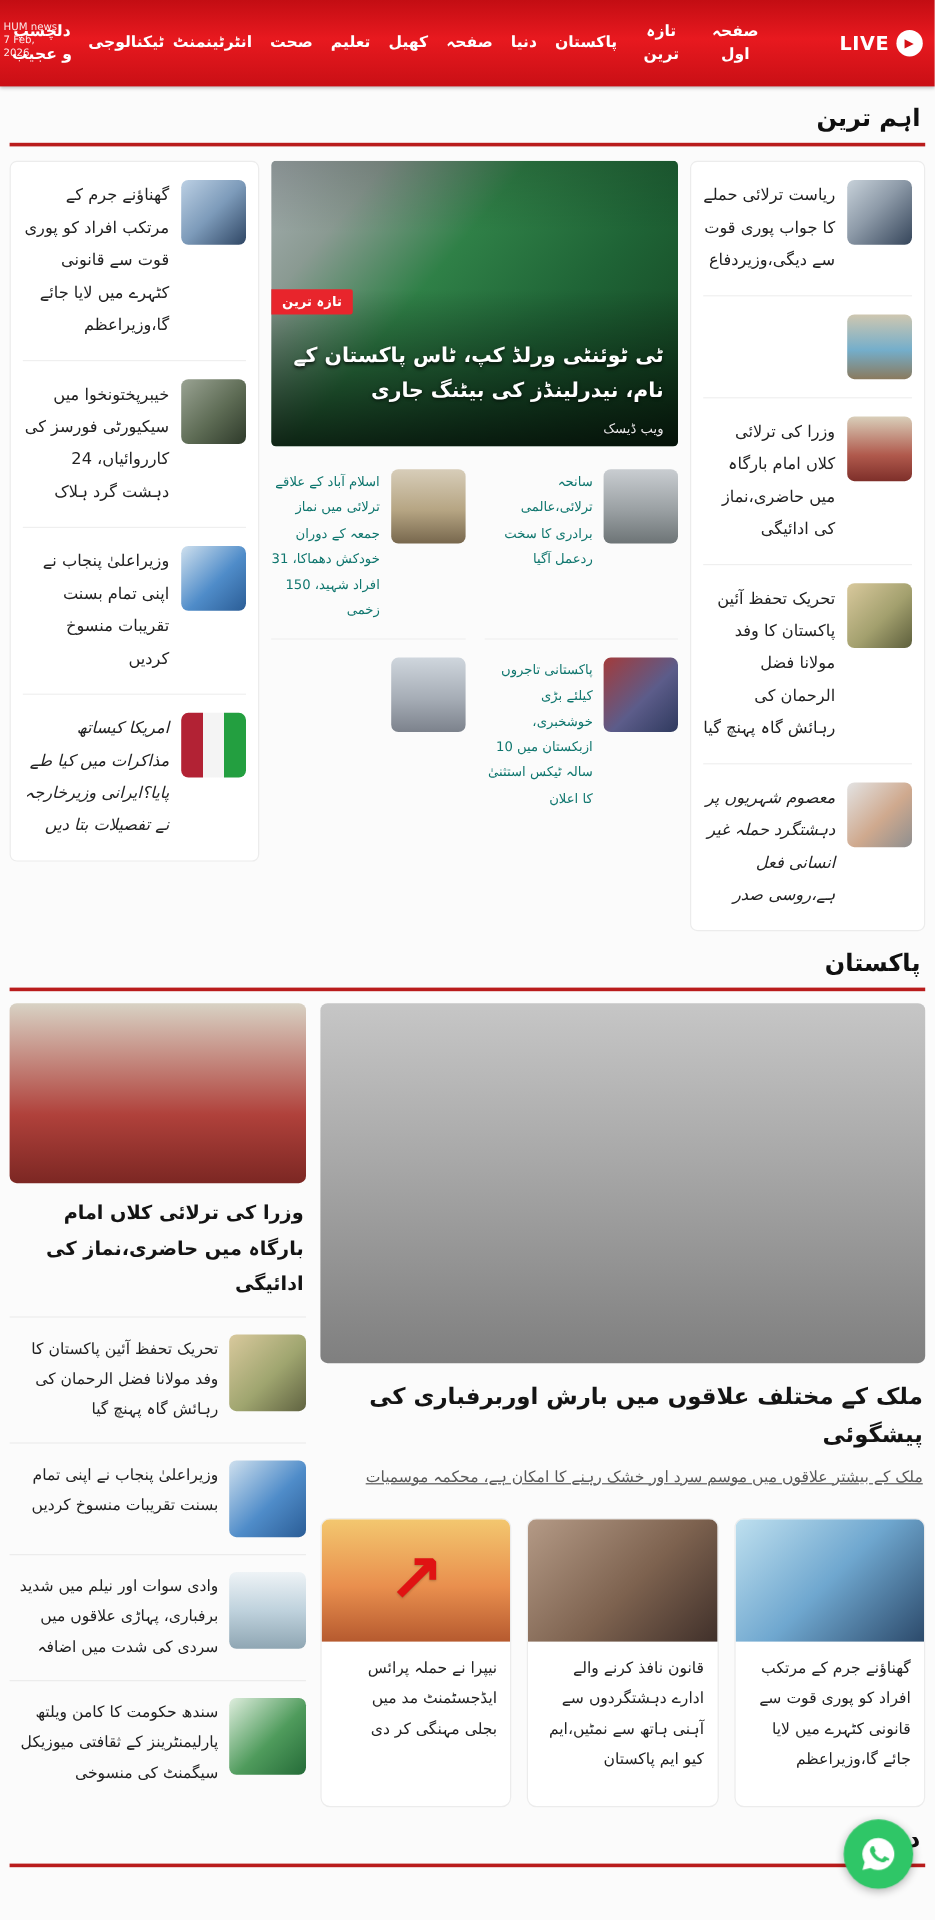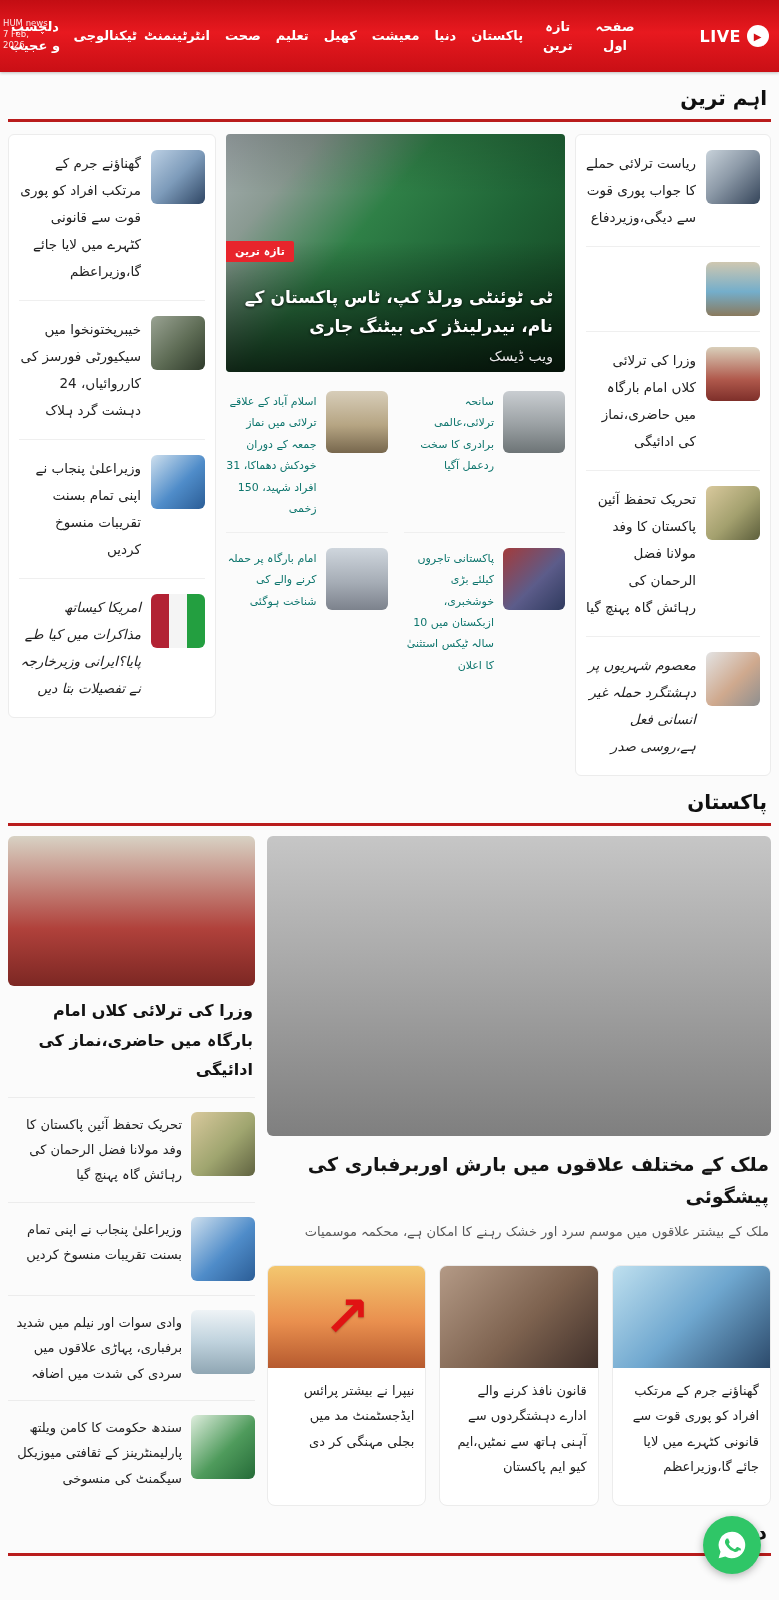--- a/index.html
+++ b/index.html
@@ -72,35 +72,35 @@
     background:#e8252c; color:#fff; font-size:11px; font-weight:bold;
     padding:4px 9px; border-radius:0 2px 2px 0;
   }
   .featured .f-title {
     position:absolute; right:12px; left:12px; bottom:30px; z-index:2;
     color:#fff; font-size:17px; font-weight:bold; line-height:1.75;
     text-shadow:0 1px 3px rgba(0,0,0,.8);
   }
   .featured .f-byline {
     position:absolute; right:12px; bottom:8px; z-index:2;
-    color:#e9e9e9; font-size:14px; text-shadow:0 1px 2px rgba(0,0,0,.8);
+    color:#e9e9e9; font-size:11px; text-shadow:0 1px 2px rgba(0,0,0,.8);
   }
   .mini-grid { display:grid; grid-template-columns:1fr 1fr; column-gap:16px; margin-top:4px; }
   .mini-item {
     display:flex; gap:9px; padding:15px 0 12px; cursor:pointer; align-items:flex-start;
     border-bottom:1px solid #efefef;
   }
   .mini-item:nth-child(3), .mini-item:nth-child(4) { border-bottom:none; }
   .mini-thumb { width:62px; height:62px; border-radius:6px; flex-shrink:0; background-size:cover; }
   .mini-title { font-size:11px; line-height:1.95; color:#0f766e; }
   
   .two-col { display:grid; grid-template-columns:1fr 247px; gap:12px; margin-top:10px; align-items:start; }
   .lead-photo { width:100%; height:300px; border-radius:6px; background-size:cover; }
   .lead-title { font-size:19px; font-weight:bold; margin:12px 2px 7px; line-height:1.7; color:#141414; }
-  .lead-sub { font-size:13px; color:#585858; line-height:1.8; margin:0 2px; }
+  .lead-sub { font-size:13px; color:#585858; line-height:1.8; margin:0 2px;text-decoration:underline; }
   .side-lead-photo { width:100%; height:150px; border-radius:6px; background-size:cover; }
   .side-lead-title { font-size:16px; font-weight:bold; line-height:1.85; margin:10px 2px 12px; color:#141414; }
   .side-item {
     display:flex; gap:9px; padding:14px 0; border-top:1px solid #ececec;
     cursor:pointer; align-items:flex-start;
   }
   .side-thumb { width:64px; height:64px; border-radius:6px; flex-shrink:0; background-size:cover; }
   .side-title { font-size:13px; line-height:1.95; color:#222; }
   .cards-row { display:grid; grid-template-columns:1fr 1fr 1fr; gap:13px; margin-top:22px; }
   .story-card {
@@ -153,21 +153,21 @@
 7 Feb,
 2026</div>
   <div class="live-btn">
     <span class="play">▶</span>
     <span class="live-label">LIVE</span>
   </div>
   <div class="nav-item">صفحہ اول</div>
   <div class="nav-item">تازہ ترین</div>
   <div class="nav-item">پاکستان</div>
   <div class="nav-item">دنیا</div>
-  <div class="nav-item">معیشت</div>
+  <div class="nav-item">صفحہ</div>
   <div class="nav-item">کھیل</div>
   <div class="nav-item">تعلیم</div>
   <div class="nav-item">صحت</div>
   <div class="nav-item">انٹرٹینمنٹ</div>
   <div class="nav-item">ٹیکنالوجی</div>
   <div class="nav-item">دلچسپ و عجیب</div>
 </header>
 
 <main class="wrap">
 
@@ -214,21 +214,20 @@
           <div class="mini-item">
             <div class="mini-thumb" data-photo="blast-damaged-building"></div>
             <div class="mini-title">اسلام آباد کے علاقے ترلائی میں نماز جمعہ کے دوران خودکش دھماکا، 31 افراد شہید، 150 زخمی</div>
           </div>
           <div class="mini-item">
             <div class="mini-thumb" data-photo="uzbekistan-tax-announcement"></div>
             <div class="mini-title">پاکستانی تاجروں کیلئے بڑی خوشخبری، ازبکستان میں 10 سالہ ٹیکس استثنیٰ کا اعلان</div>
           </div>
           <div class="mini-item">
             <div class="mini-thumb" data-photo="imambargah-exterior"></div>
-            <div class="mini-title">امام بارگاہ پر حملہ کرنے والے کی شناخت ہوگئی</div>
           </div>
         </div>
       </div>
 
       <aside class="rail-card">
         <div class="rail-item">
           <div class="thumb" data-photo="shehbaz-speaking"></div>
           <div class="rail-title">گھناؤنے جرم کے مرتکب افراد کو پوری قوت سے قانونی کٹہرے میں لایا جائے گا،وزیراعظم</div>
         </div>
         <div class="rail-item">
@@ -264,21 +263,21 @@
           <article class="story-card">
             <div class="card-photo" data-photo="shehbaz-gesture-blue"></div>
             <div class="card-title">گھناؤنے جرم کے مرتکب افراد کو پوری قوت سے قانونی کٹہرے میں لایا جائے گا،وزیراعظم</div>
           </article>
           <article class="story-card">
             <div class="card-photo" data-photo="mqm-press-conference"></div>
             <div class="card-title">قانون نافذ کرنے والے ادارے دہشتگردوں سے آہنی ہاتھ سے نمٹیں،ایم کیو ایم پاکستان</div>
           </article>
           <article class="story-card">
             <div class="card-photo" data-photo="nepra-pylons-arrow"></div>
-            <div class="card-title">نیپرا نے بیشتر پرائس ایڈجسٹمنٹ مد میں بجلی مہنگی کر دی</div>
+            <div class="card-title">نیپرا نے حملہ پرائس ایڈجسٹمنٹ مد میں بجلی مہنگی کر دی</div>
           </article>
         </div>
       </div>
 
       <div>
         <article>
           <div class="side-lead-photo" data-photo="imambargah-prayer-hall"></div>
           <h3 class="side-lead-title">وزرا کی ترلائی کلاں امام بارگاہ میں حاضری،نماز کی ادائیگی</h3>
         </article>
         <div class="side-item">

